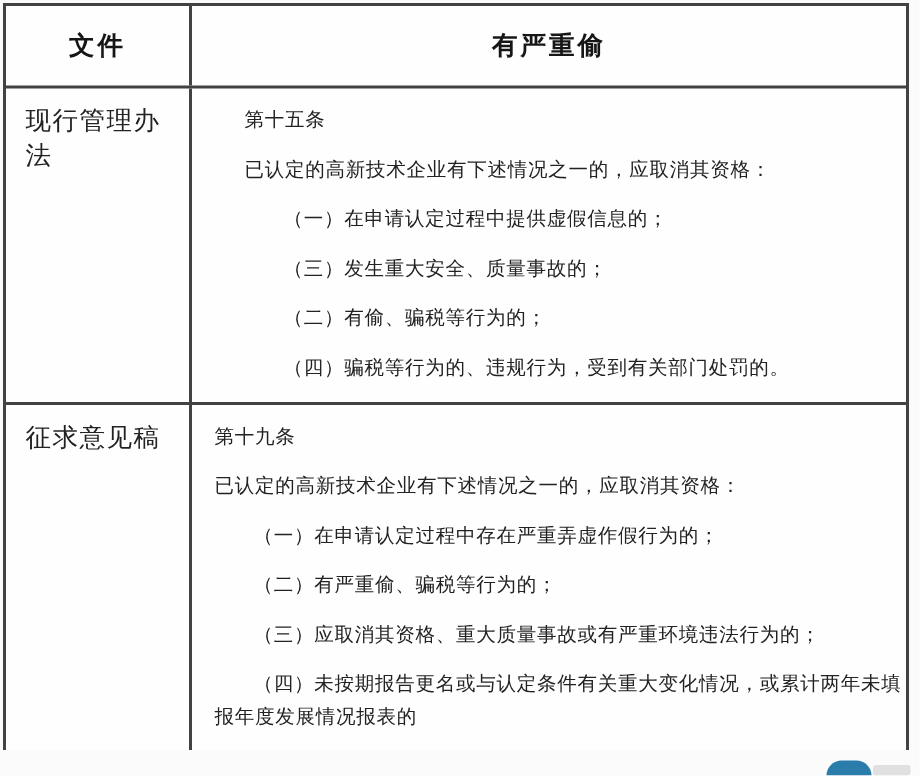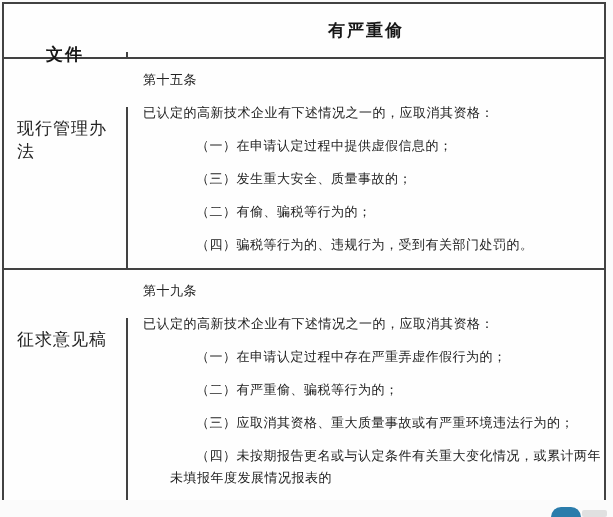--- a/index.html
+++ b/index.html
@@ -17,41 +17,41 @@
     background:#fefefe;
     box-sizing:border-box;
   }
   .t-row{display:flex;border-bottom:2px solid #424242;}
   .t-row.last{border-bottom:none;}
   .cell-left{
     flex:0 0 124px;width:124px;
     border-right:2px solid #424242;
     box-sizing:border-box;
     padding:10px 4px 0 13px;
-    font-size:17px;letter-spacing:1px;margin-top:48px;
+    font-size:17px;letter-spacing:1px;
   }
   .cell-right{
     flex:1;min-width:0;
     padding:10px 2px 0 15px;
     font-size:13px;
   }
   .header-row{height:53px;}
   .header-row .cell-left,
   .header-row .cell-right{
     display:flex;align-items:center;justify-content:center;
     padding:0;font-weight:bold;font-size:17px;color:#161616;
     letter-spacing:2px;
   }
-  .body-row-1{min-height:209px;}
+  .body-row-1{min-height:209px;gap:20px;}
   .cell-right p{
     margin:0 0 11px 0;
     line-height:22px;
     letter-spacing:0.5px;
   }
-  .cell-right p.item{text-indent:2em;margin-left:27px;}
+  .cell-right p.item{text-indent:2em;}
   .watermark-dome{
     position:absolute;left:551px;top:507px;
     width:30px;height:10px;
     background:#2a7cab;
     border-radius:15px 15px 0 0;
   }
   .watermark-tail{
     position:absolute;left:582px;top:510px;
     width:25px;height:7px;
     background:#dadada;

